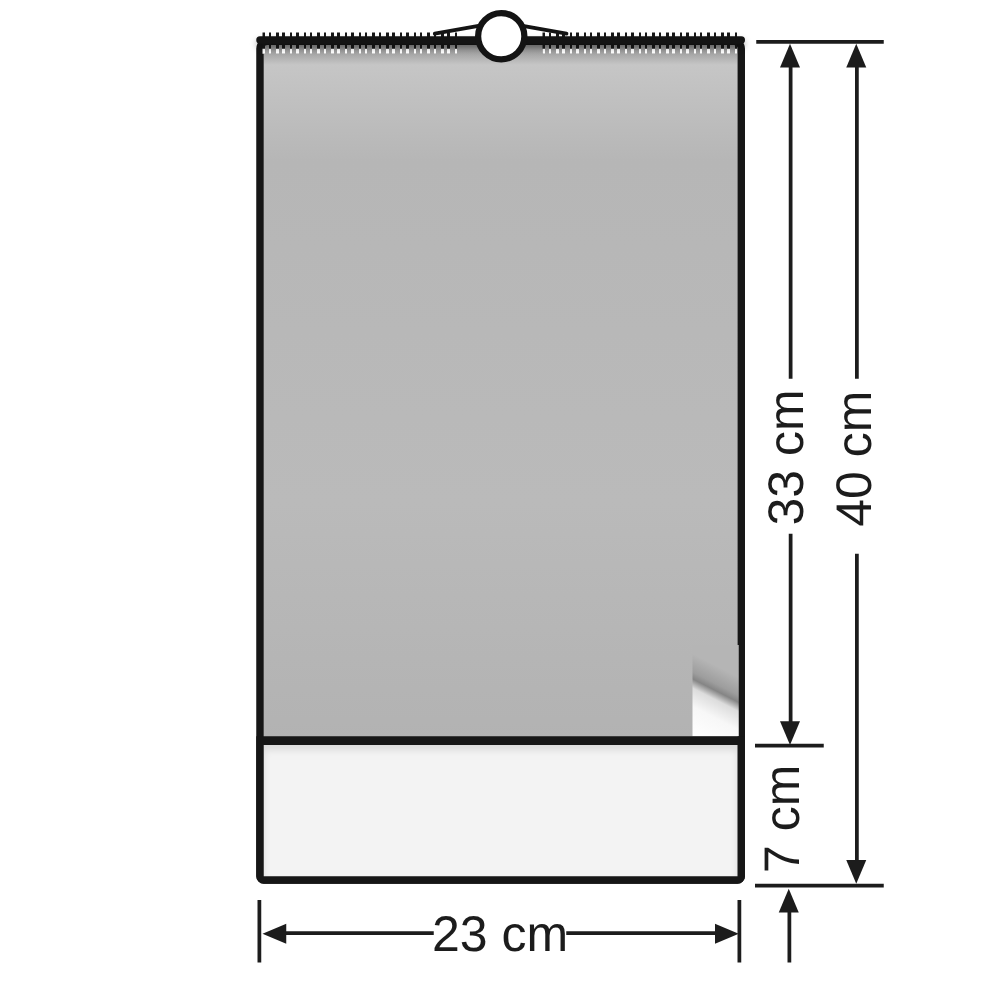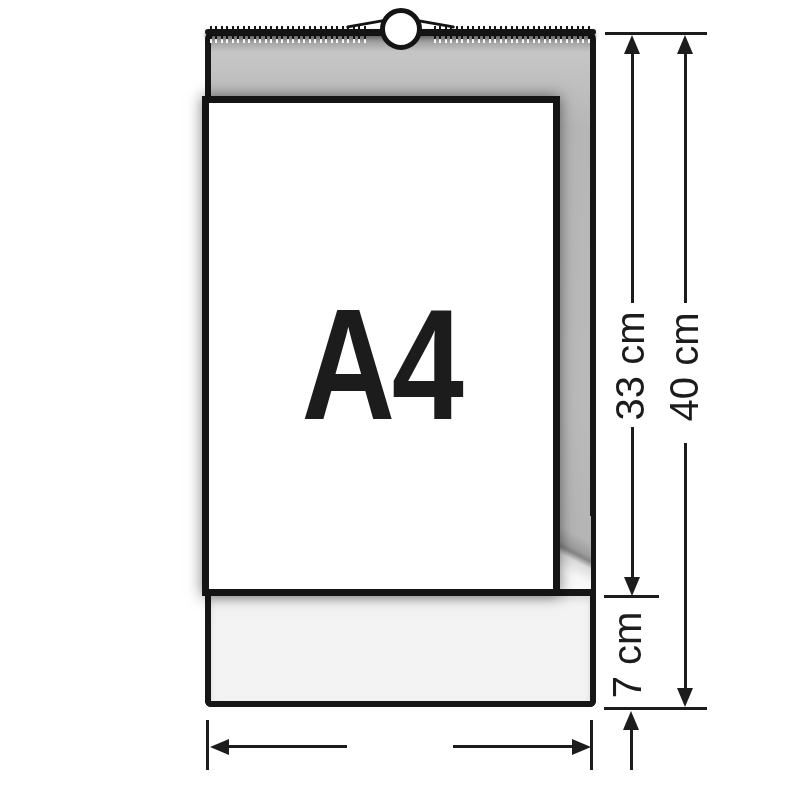--- a/index.html
+++ b/index.html
@@ -58,23 +58,20 @@
 <div id="canvas">
 
   <div class="abs board">
     <div class="abs board-top-shadow"></div>
   </div>
 
   <div class="abs curl"></div>
 
   <div class="abs footer"></div>
 
-  <div class="abs page">
-    <span class="a4-label">A4</span>
-  </div>
 
   <div class="abs prongs prongs-left"></div>
   <div class="abs prongs prongs-right"></div>
   <div class="abs spiral-bar"></div>
   <div class="abs wire wire-left"></div>
   <div class="abs wire wire-right"></div>
   <div class="abs hanger"></div>
 
   <div class="abs ink hline" style="left:605px;top:32px;width:102px;"></div>
 
@@ -93,16 +90,17 @@
   <div class="abs ink hline" style="left:604px;top:707px;width:103px;"></div>
 
   <div class="abs dim-label vert" style="left:627px;top:655px;">7 cm</div>
   <div class="abs arrow arrow-up" style="left:623px;top:711px;"></div>
   <div class="abs ink vline" style="left:630px;top:726px;height:44px;"></div>
 
   <div class="abs ink vline" style="left:206px;top:720px;height:50px;"></div>
   <div class="abs ink vline" style="left:590px;top:720px;height:50px;"></div>
   <div class="abs arrow arrow-left" style="left:210px;top:739px;"></div>
   <div class="abs ink hline" style="left:227px;top:745px;width:120px;"></div>
+  <div class="abs dim-label" style="left:400px;top:748px;">23 cm</div>
   <div class="abs ink hline" style="left:453px;top:745px;width:120px;"></div>
   <div class="abs arrow arrow-right" style="left:572px;top:739px;"></div>
 
 </div>
 
 </body></html>

